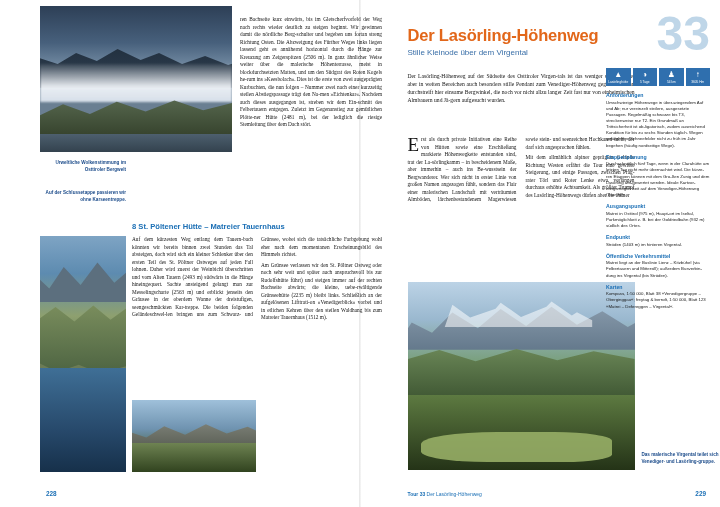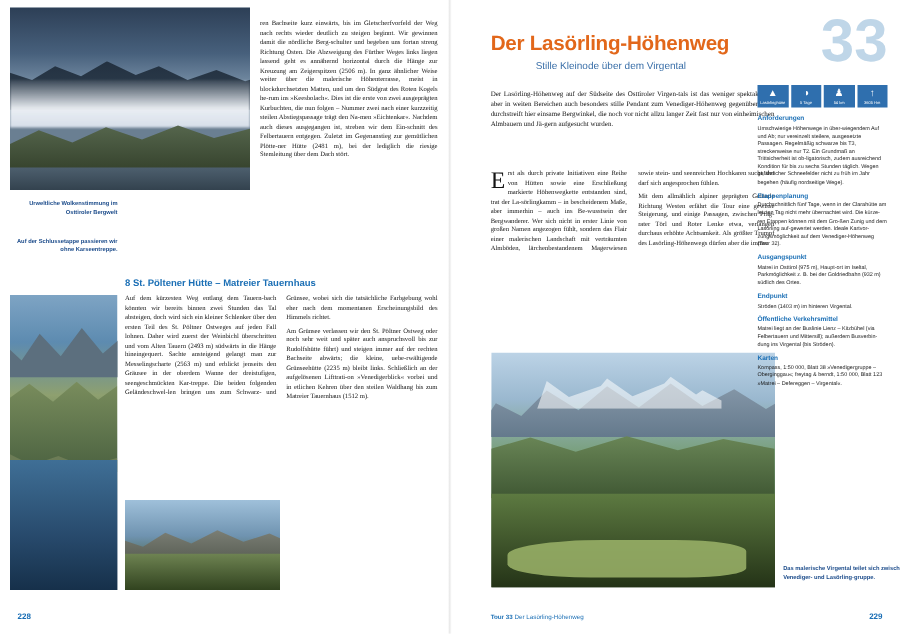--- a/index.html
+++ b/index.html
@@ -22,20 +22,21 @@
   }
   .page {
     position: relative;
     height: 507px;
     box-sizing: border-box;
     overflow: hidden;
   }
   .page-left {
     width: 408px;
     background: #ffffff;
+    margin-left: 32px;
   }
   .page-right {
     width: 360px;
     background: #ffffff;
   }
   .gutter {
     position: absolute;
     left: 359px;
     top: 0;
     width: 2px;
@@ -228,21 +229,20 @@
     letter-spacing: -0.2px;
   }
   .rp-subtitle {
     position: absolute;
     left: 10px;
     top: 48px;
     width: 250px;
     font-family: "Liberation Sans", sans-serif;
     font-size: 8px;
     color: #3a6fa8;
-    margin-left: 36px;
   }
   .rp-tournum {
     position: absolute;
     right: 10px;
     top: 12px;
     font-family: "Liberation Sans", sans-serif;
     font-size: 48px;
     font-weight: bold;
     color: #bfd6e8;
     line-height: 0.9;

